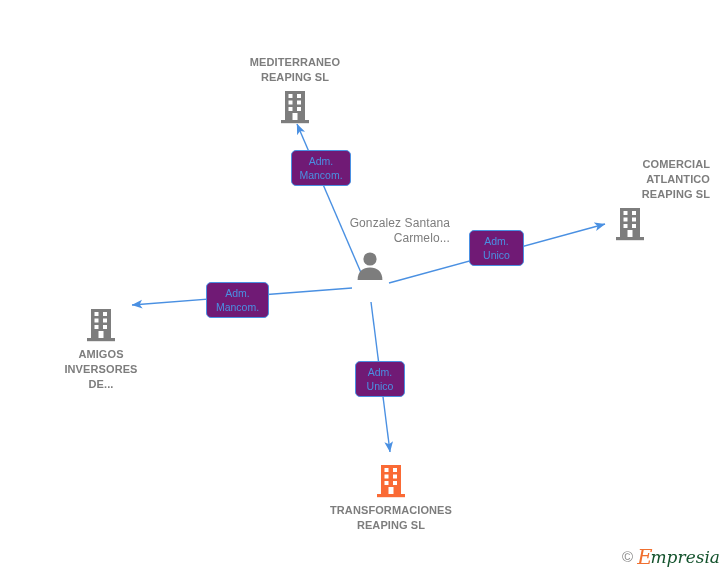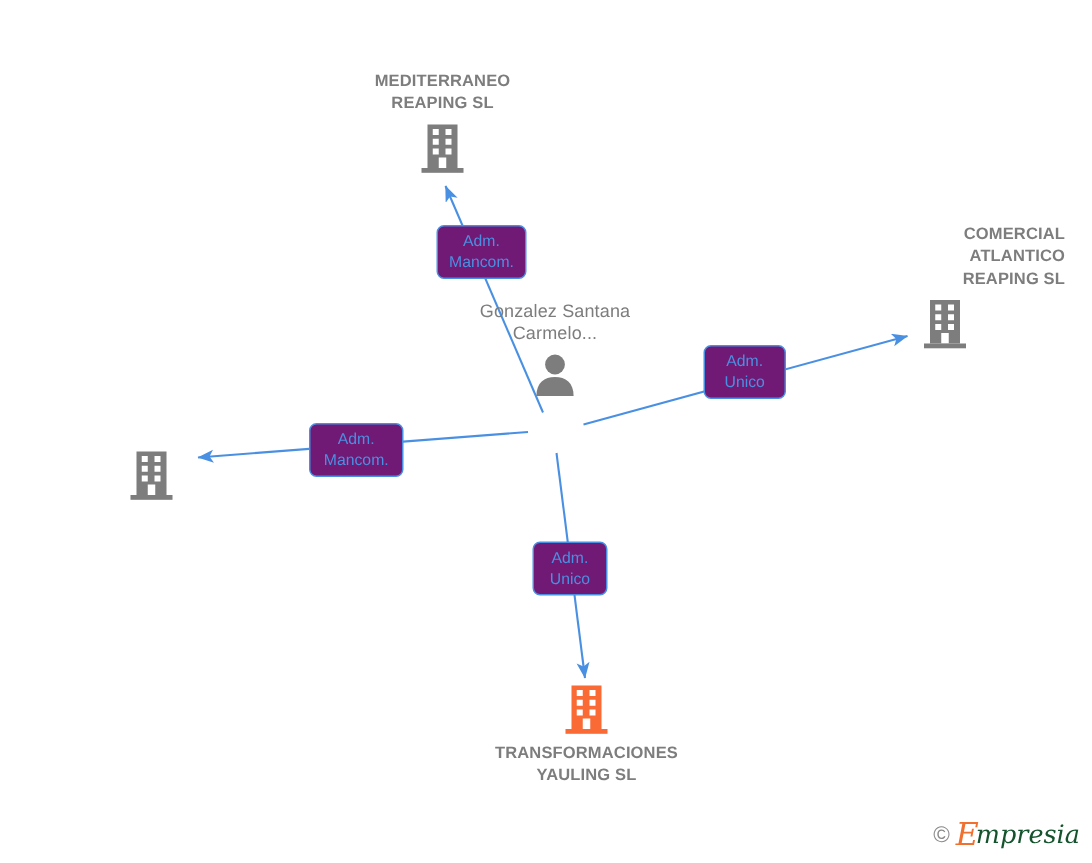--- a/index.html
+++ b/index.html
@@ -25,20 +25,21 @@
     height: 575px;
   }
 
   
   .node {
     position: absolute;
     width: 160px;
     margin-left: -80px;
     text-align: center;
     z-index: 3;
+    margin-top: 8px;
   }
   .node-label {
     font-size: 11px;
     font-weight: bold;
     line-height: 15px;
     color: #7d7d7d;
     letter-spacing: 0.1px;
     white-space: pre-line;
   }
   .node-icon {
@@ -176,39 +177,42 @@
       <rect x="6" y="2" width="20" height="29" fill="#7d7d7d"></rect>
       <rect x="9.5" y="5" width="4" height="4" fill="#ffffff"></rect>
       <rect x="18" y="5" width="4" height="4" fill="#ffffff"></rect>
       <rect x="9.5" y="11.5" width="4" height="4" fill="#ffffff"></rect>
       <rect x="18" y="11.5" width="4" height="4" fill="#ffffff"></rect>
       <rect x="9.5" y="18" width="4" height="4" fill="#ffffff"></rect>
       <rect x="18" y="18" width="4" height="4" fill="#ffffff"></rect>
       <rect x="13.5" y="24" width="5" height="7" fill="#ffffff"></rect>
       <rect x="2" y="31" width="28" height="3.2" fill="#7d7d7d"></rect>
     </svg>
+    <div class="node-label">AMIGOS
+INVERSORES
+DE...</div>
   </div>
 
   <div class="node label-bottom" style="left:391px; top:455px;">
     <svg class="node-icon" width="32" height="36" viewBox="0 0 32 36">
       <rect x="6" y="2" width="20" height="29" fill="#fa6a35"></rect>
       <rect x="9.5" y="5" width="4" height="4" fill="#ffffff"></rect>
       <rect x="18" y="5" width="4" height="4" fill="#ffffff"></rect>
       <rect x="9.5" y="11.5" width="4" height="4" fill="#ffffff"></rect>
       <rect x="18" y="11.5" width="4" height="4" fill="#ffffff"></rect>
       <rect x="9.5" y="18" width="4" height="4" fill="#ffffff"></rect>
       <rect x="18" y="18" width="4" height="4" fill="#ffffff"></rect>
       <rect x="13.5" y="24" width="5" height="7" fill="#ffffff"></rect>
       <rect x="2" y="31" width="28" height="3.2" fill="#fa6a35"></rect>
     </svg>
     <div class="node-label">TRANSFORMACIONES
-YAULING  SL</div>
-  </div>
-
-  <div class="node label-top" style="left:370px; top:200px;">
+REAPING  SL</div>
+  </div>
+
+  <div class="node label-top" style="left:370px; top:208px;text-align:right;">
     <div class="node-label" style="font-weight:normal; font-size:12px; line-height:15px;">Gonzalez Santana Carmelo...</div>
     <svg class="node-icon" width="30" height="30" viewBox="0 0 30 30">
       <circle cx="15" cy="9" r="6.6" fill="#7d7d7d"></circle>
       <path d="M2.6,30 C2.6,21.2 7.9,17.4 15,17.4 C22.1,17.4 27.4,21.2 27.4,30 Z" fill="#7d7d7d"></path>
     </svg>
   </div>
 
   <div id="watermark">
     <span class="wm-copy">©</span>
     <span><span class="wm-e">E</span><span class="wm-rest">mpresia</span></span>

